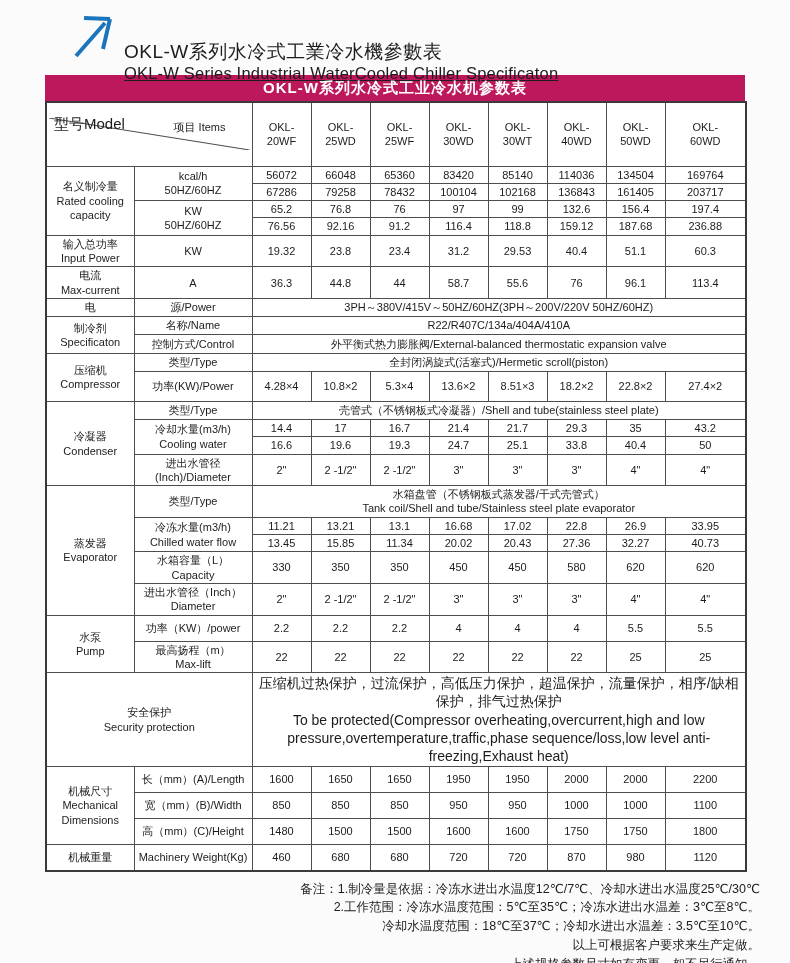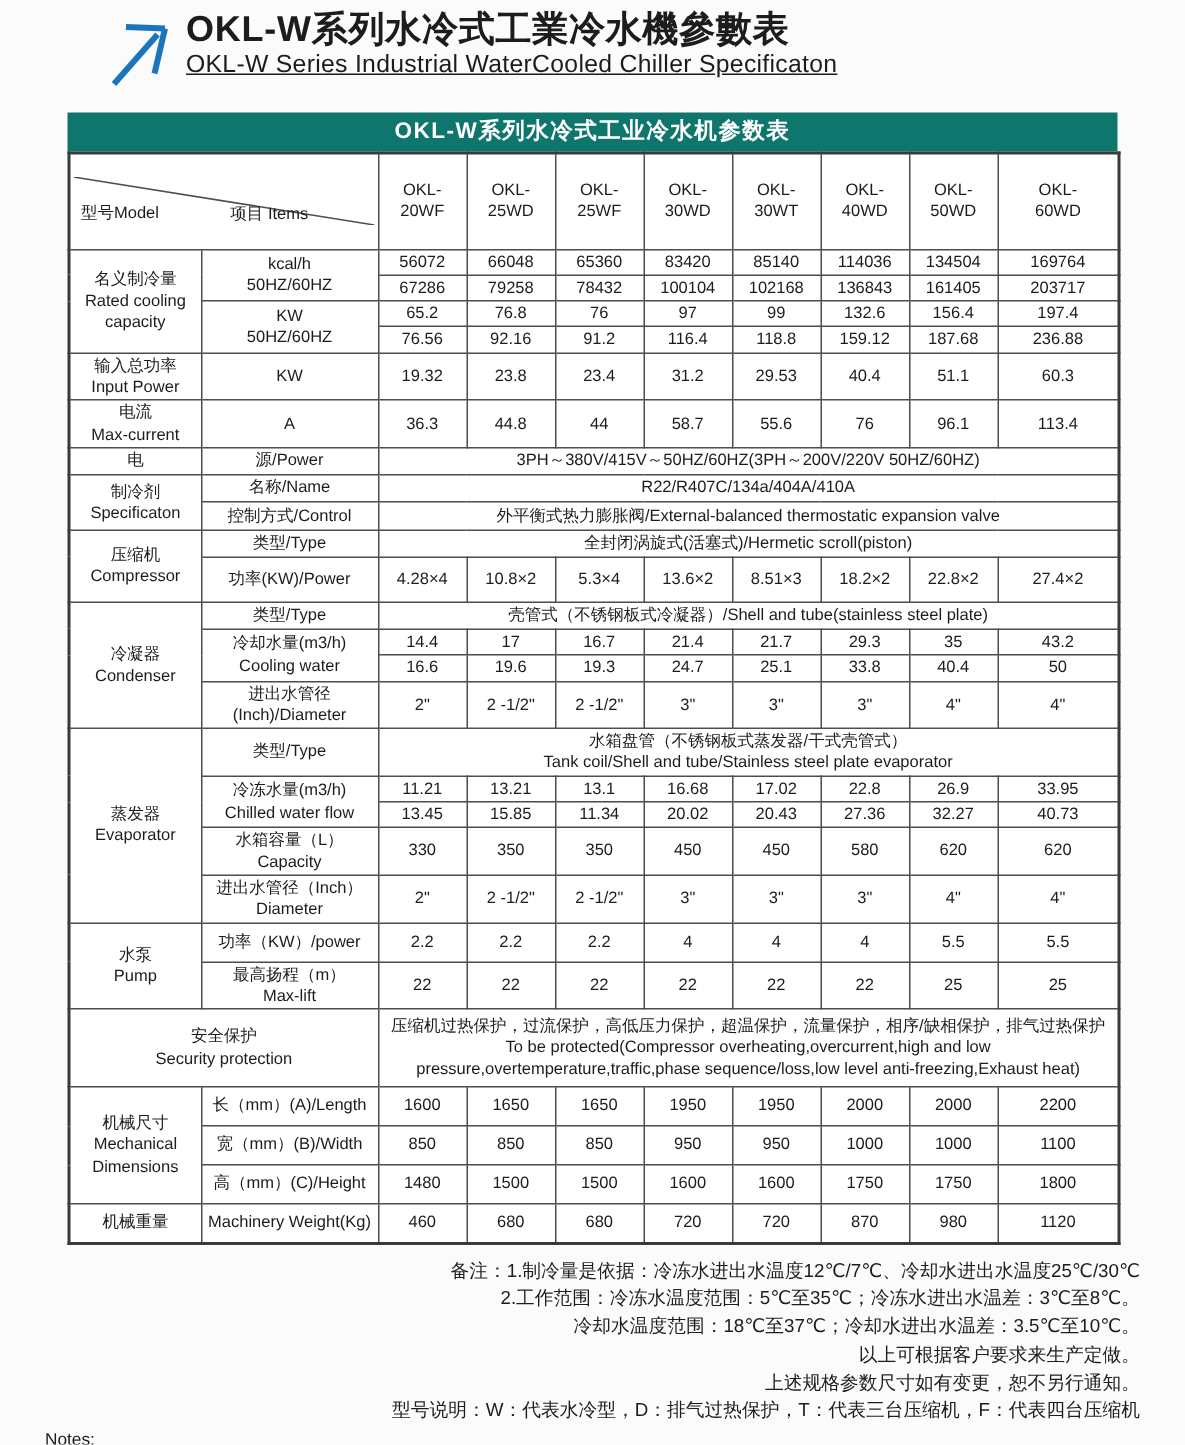--- a/index.html
+++ b/index.html
@@ -10,21 +10,21 @@
     color:#1c1c1c;
     overflow:hidden;
   }
   .title-block{
     display:flex;align-items:flex-start;
     padding:7px 0 0 72px;height:62px;
   }
   .arrow-logo{width:48px;height:52px;flex:0 0 48px;margin-top:2px;}
   .titles{margin-left:4px;}
   .title-zh{
-    font-size:24px;font-weight:700;letter-spacing:.5px;line-height:1.1;
+    font-size:19px;font-weight:400;letter-spacing:.5px;line-height:1.1;margin-top:35px;
   }
   .title-en{
     font-size:16.5px;font-weight:400;letter-spacing:.2px;margin-top:1px;text-decoration:underline;
   }
   .banner{
     margin:6px 0 0 45px;width:700px;height:26px;
     color:#ffffff;font-size:15px;font-weight:bold;
     text-align:center;line-height:26px;letter-spacing:1px;
   }
   table.spec{
@@ -35,28 +35,28 @@
   }
   table.spec td{
     border:1px solid #4d4d4d;
     text-align:center;vertical-align:middle;
     padding:1px 2px;background:#ffffff;
     line-height:1.3;white-space:pre-line;
     overflow:hidden;
   }
   td.g{background:#dcdcdc;}
   td.lt{border-bottom-color:#a0a0a0;}
-  td.left{text-align:left;padding:2px 6px;font-size:11px;line-height:1.35;}
+  td.left{text-align:left;padding:2px 6px;font-size:14px;line-height:1.35;}
   tr.h17{height:17px;} tr.h18{height:18px;} tr.h19{height:19px;}
   tr.h26{height:26px;} tr.h28{height:28px;padding-left:12px;} tr.h30{height:30px;}
   tr.h31{height:31px;} tr.h34{height:34px;} tr.h52{height:52px;}
   .corner-wrap{position:relative;width:100%;height:32px;}
   .corner-diag{position:absolute;left:0;top:0;width:100%;height:100%;}
-  .corner-model{position:absolute;left:5px;bottom:1px;font-size:11px;}
-  .corner-items{position:absolute;right:44px;top:2px;font-size:11px;margin-top:16px;}
+  .corner-model{position:absolute;left:5px;bottom:17px;font-size:15px;}
+  .corner-items{position:absolute;right:24px;top:2px;font-size:11px;}
   .notes{padding:8px 30px 0 30px;font-size:12.5px;line-height:1.5;}
   .notes-zh .note-line{white-space:nowrap;text-align:right;}
   .ind1{padding-left:26px;}
   .ind2{padding-left:38px;}
   .notes-en{padding:2px 28px 0 30px;font-size:11.5px;line-height:1.45;}
   .notes-en .note-line{margin:0 0 1px 0;}
 </style>
 </head>
 <body>
 
@@ -67,21 +67,21 @@
       <line x1="12" y1="9" x2="38" y2="10"></line>
       <line x1="38" y1="10" x2="31" y2="40"></line>
     </g>
   </svg>
   <div class="titles">
     <div class="title-zh">OKL-W系列水冷式工業冷水機參數表</div>
     <div class="title-en">OKL-W Series Industrial WaterCooled Chiller Specificaton</div>
   </div>
 </div>
 
-<div class="banner" style="background:#0f766e">OKL-W系列水冷式工业冷水机参数表</div>
+<div class="banner" style="background:#be185d">OKL-W系列水冷式工业冷水机参数表</div>
 
 <table class="spec">
   <colgroup>
     <col style="width:88px">
       <col style="width:118px">
     <col style="width:59px">
       <col style="width:59px">
       <col style="width:59px">
       <col style="width:59px">
     <col style="width:59px">

